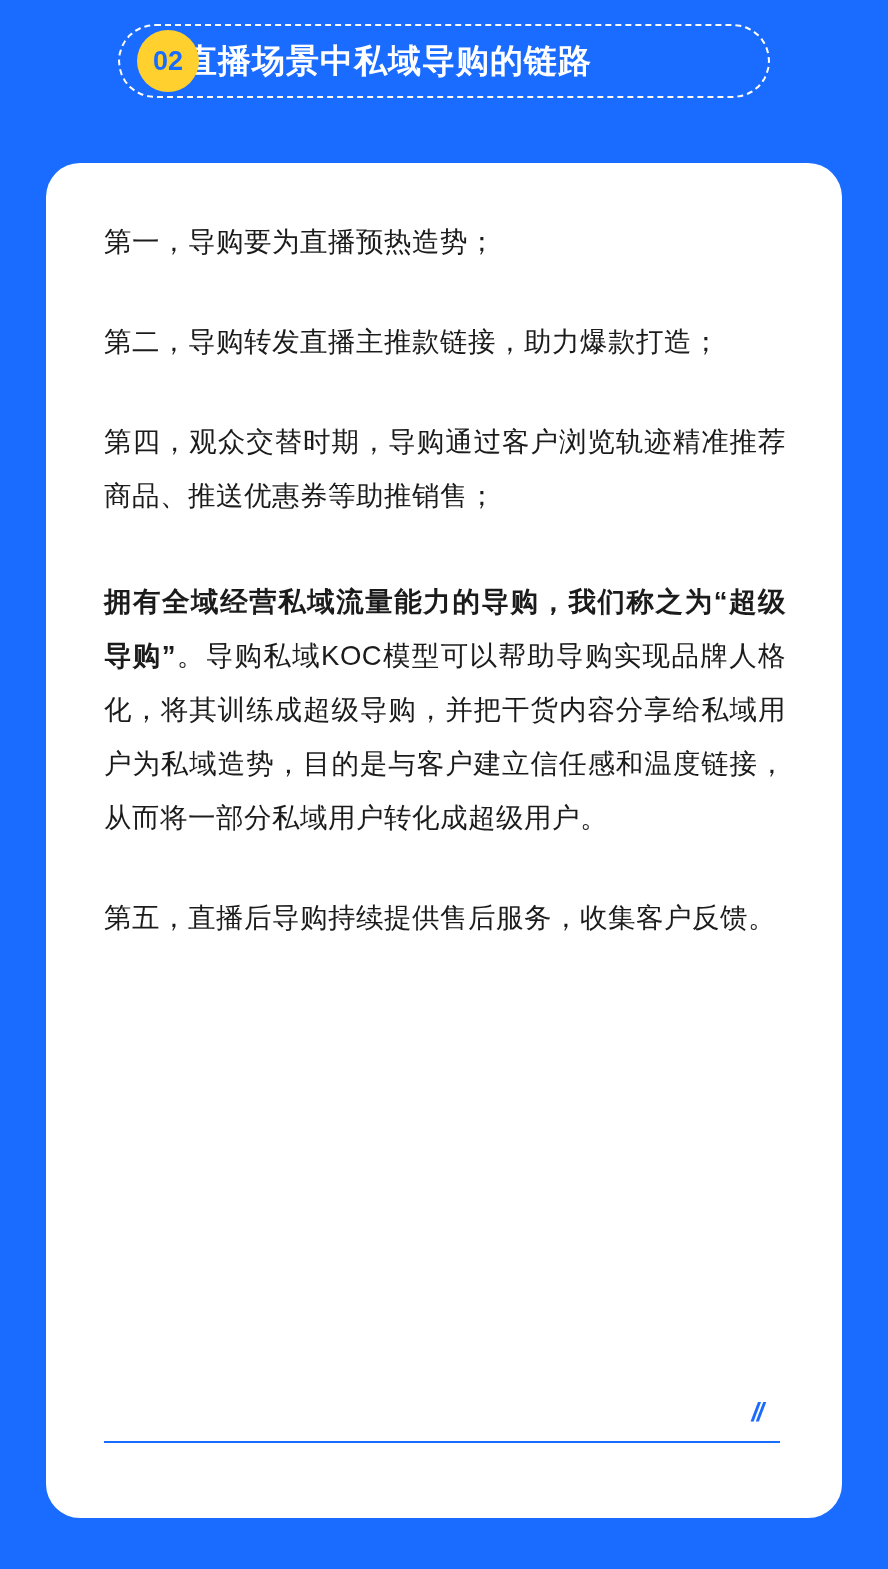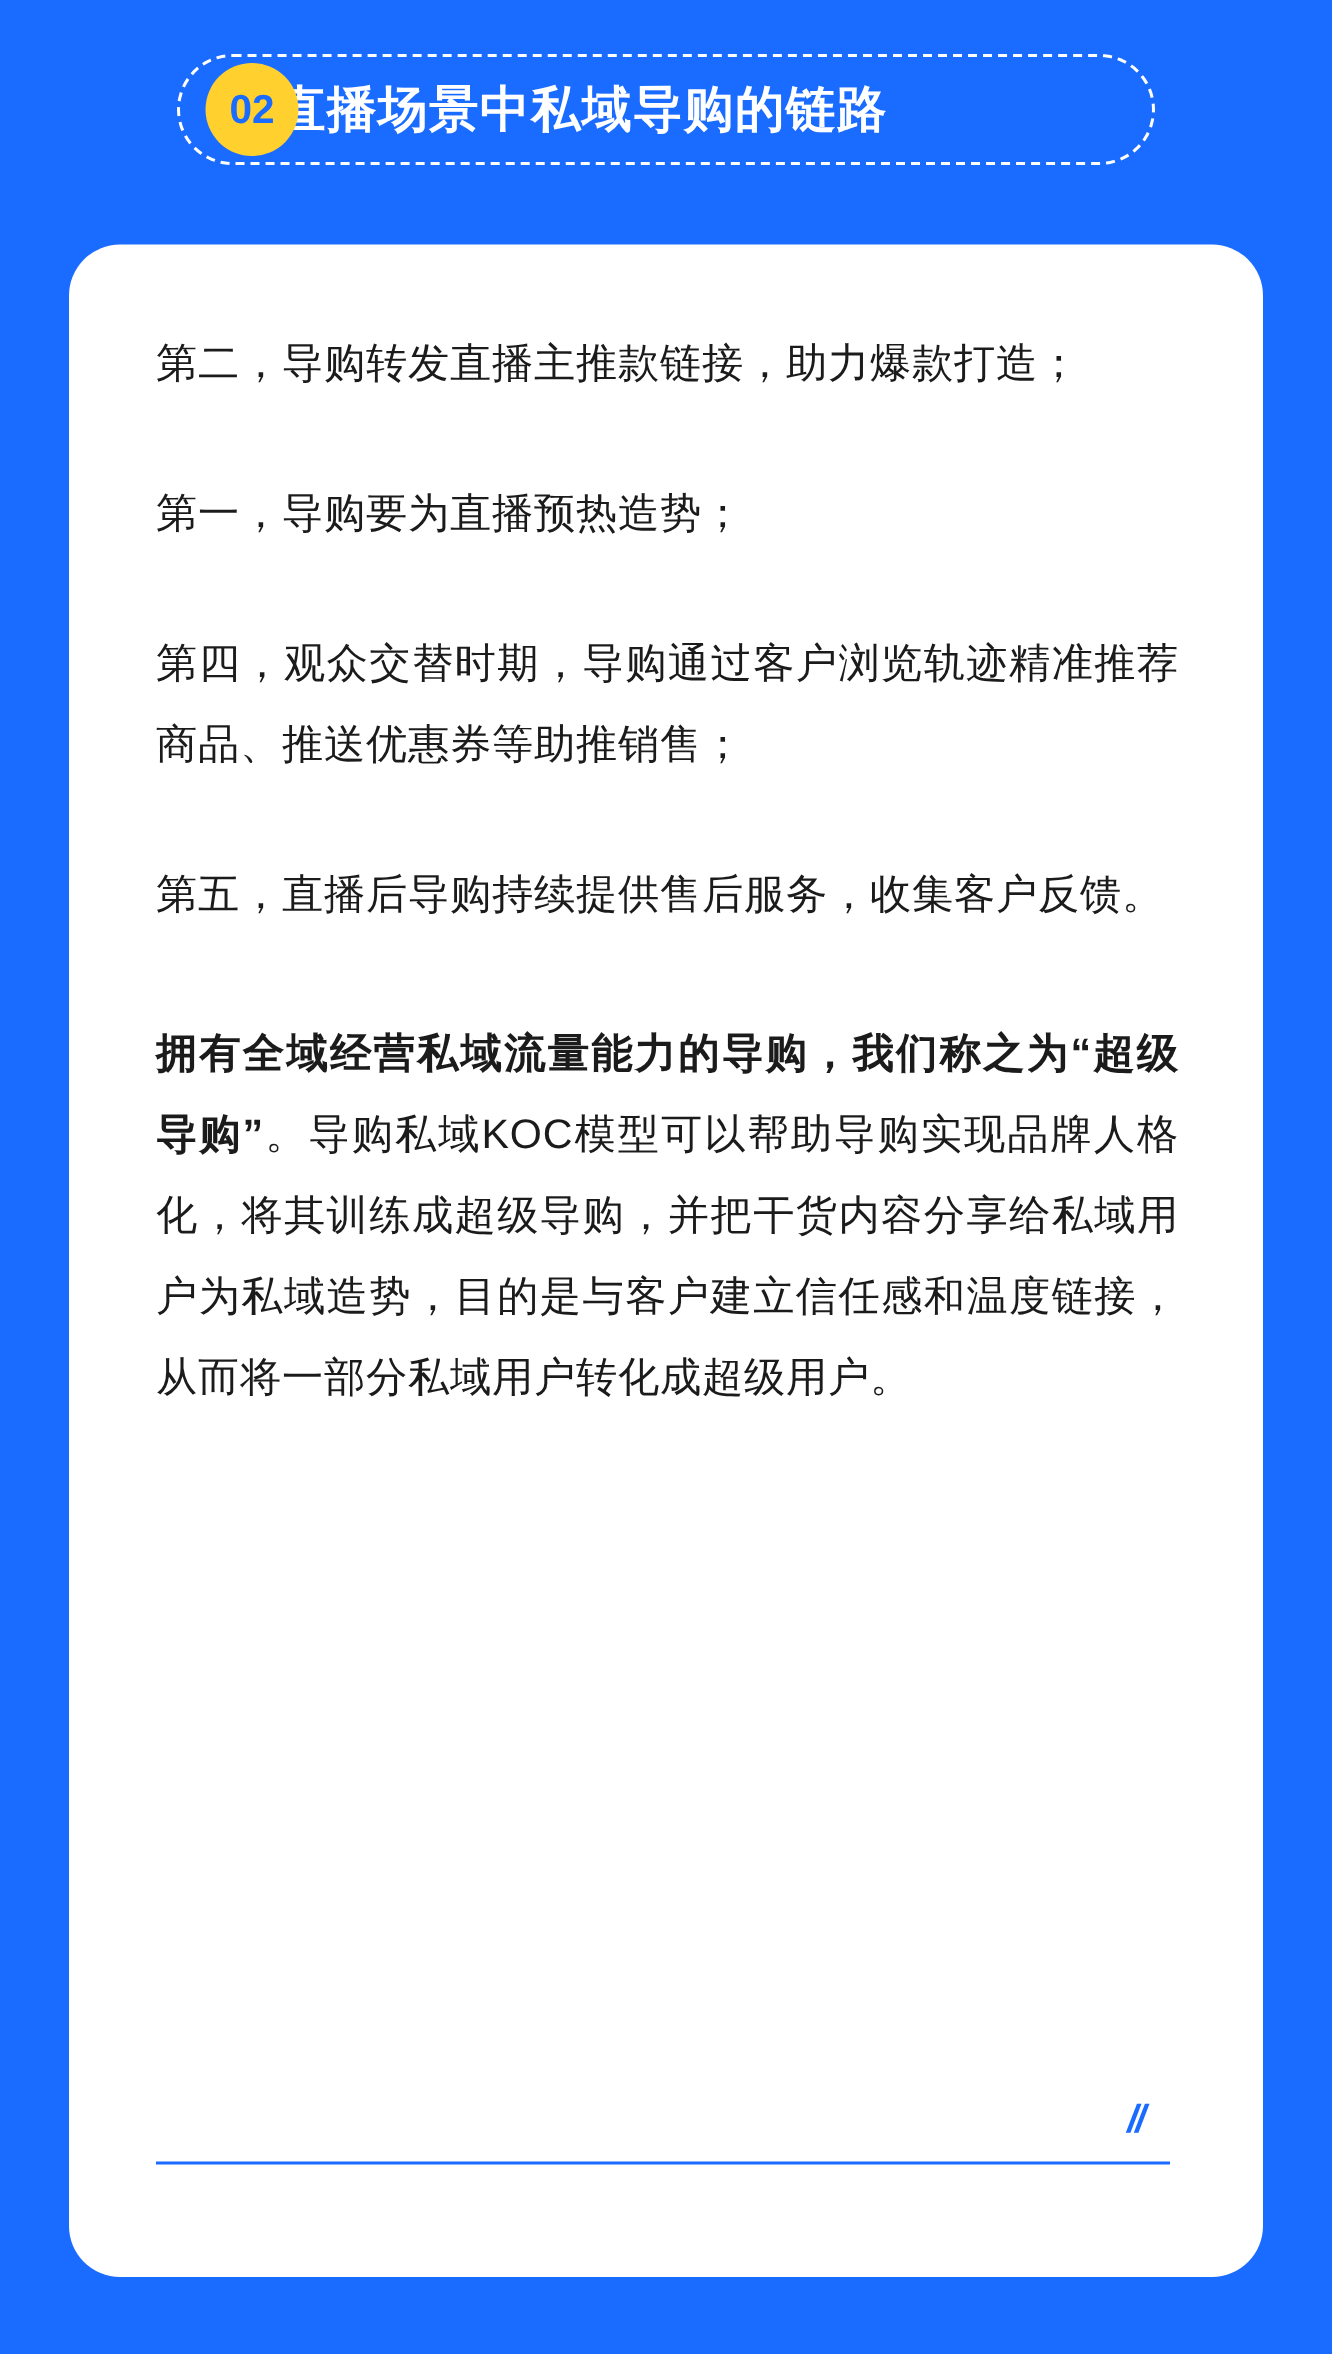--- a/index.html
+++ b/index.html
@@ -17,21 +17,21 @@
     position: relative;
     width: 888px;
     height: 1569px;
     box-sizing: border-box;
   }
 
   
   .header {
     position: absolute;
     left: 118px;
-    top: 36px;
+    top: 24px;
     width: 652px;
     height: 74px;
     box-sizing: border-box;
     border: 2px dashed #FFFFFF;
     border-radius: 37px;
     display: flex;
     align-items: center;
   }
   .badge {
     position: absolute;
@@ -126,25 +126,25 @@
 
 <div class="page">
 
   <div class="header">
     <div class="badge">02</div>
     <div class="header-title">直播场景中私域导购的链路</div>
   </div>
 
   <div class="card">
     <div class="card-inner">
+      <p class="para">第一，导购要为直播预热造势；</p>
       <p class="para">第二，导购转发直播主推款链接，助力爆款打造；</p>
-      <p class="para">第一，导购要为直播预热造势；</p>
       <p class="para">第四，观众交替时期，导购通过客户浏览轨迹精准推荐商品、推送优惠券等助推销售；</p>
+      <p class="para final"><span class="bold">拥有全域经营私域流量能力的导购，我们称之为“超级导购”</span><span>。导购私域KOC模型可以帮助导购实现品牌人格化，将其训练成超级导购，并把干货内容分享给私域用户为私域造势，目的是与客户建立信任感和温度链接，从而将一部分私域用户转化成超级用户。</span></p>
       <p class="para">第五，直播后导购持续提供售后服务，收集客户反馈。</p>
-      <p class="para final"><span class="bold">拥有全域经营私域流量能力的导购，我们称之为“超级导购”</span><span>。导购私域KOC模型可以帮助导购实现品牌人格化，将其训练成超级导购，并把干货内容分享给私域用户为私域造势，目的是与客户建立信任感和温度链接，从而将一部分私域用户转化成超级用户。</span></p>
     </div>
 
     <div class="footer">
       <div class="slash-mark">//</div>
       <div class="rule"></div>
     </div>
   </div>
 
 </div>
 

